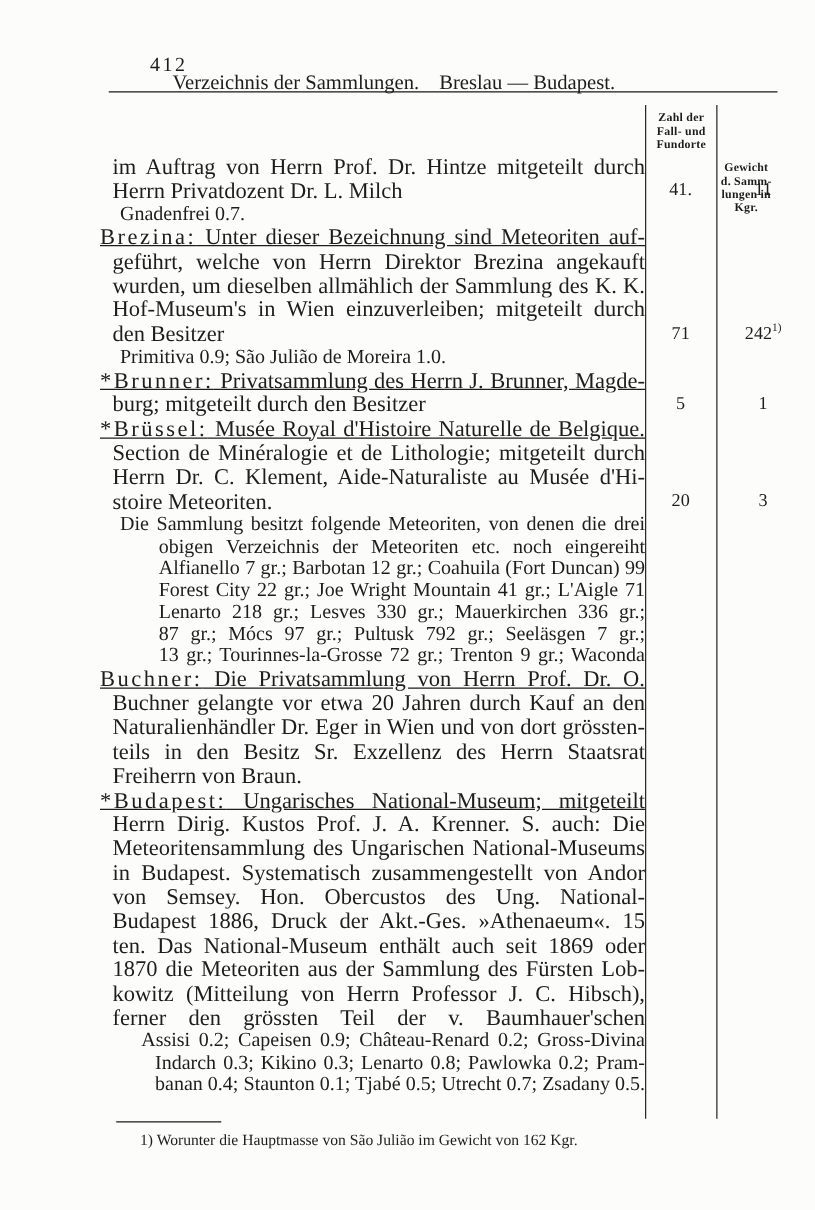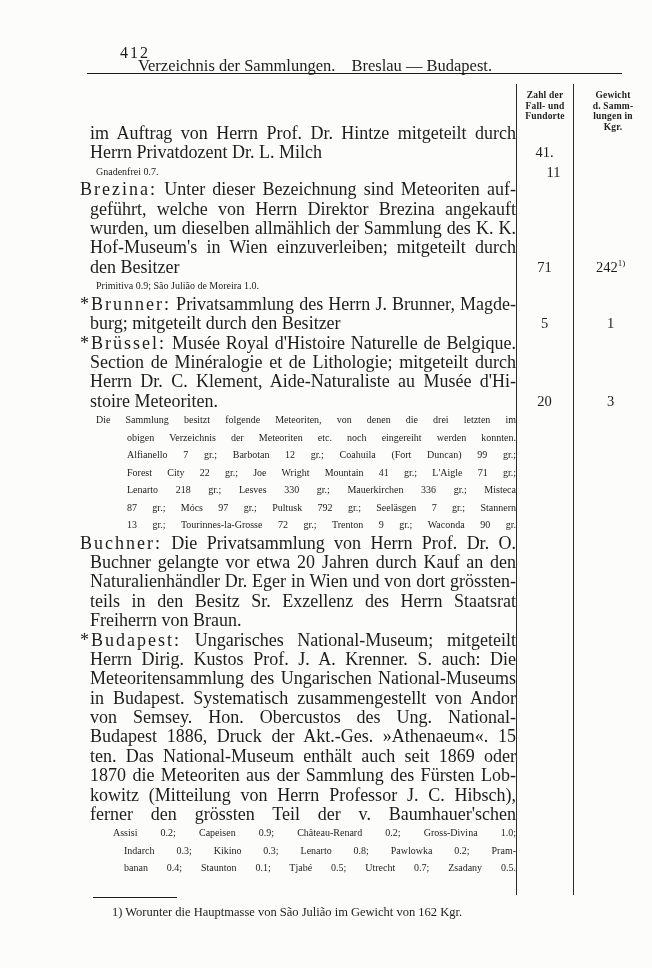--- a/index.html
+++ b/index.html
@@ -20,29 +20,29 @@
   .hrule{position:absolute;left:87px;top:73px;width:535px;height:1.3px;background:#191919;}
 
   
   .vrule{position:absolute;top:84px;height:811px;width:1px;background:#2a2a2a;}
   .vrule1{left:516px;}
   .vrule2{left:573px;}
 
   
   .colhead{position:absolute;top:90px;font-size:9.5px;font-weight:bold;line-height:10.5px;text-align:center;letter-spacing:.2px;}
   .colhead1{left:517px;width:56px;}
-  .colhead2{left:576px;width:74px;}
+  .colhead2{left:560px;width:74px;margin-top:40px;}
 
   
   .textblock{position:absolute;left:80px;top:124px;width:436px;}
   .ln{height:19.4px;line-height:19.4px;font-size:18px;white-space:nowrap;}
-  .sm{height:17.5px;line-height:17.5px;font-size:10px;white-space:nowrap;}
+  .sm{height:17.5px;line-height:17.5px;font-size:16px;white-space:nowrap;}
   .just{white-space:normal;text-align:justify;text-align-last:justify;overflow:hidden;}
   .cont{padding-left:10px;}
-  .entry{padding-left:0;}
+  .entry{padding-left:0;text-decoration:underline;}
   .s1{padding-left:16px;}
   .s2{padding-left:47px;}
   .s4{padding-left:33px;}
   .s5{padding-left:44px;}
   .spaced{letter-spacing:2px;}
 
   
   .vrow{position:absolute;left:516px;width:132px;display:flex;font-size:14.5px;line-height:19.4px;}
   .vc1{width:57px;text-align:center;}
   .vc2{width:75px;text-align:center;}
@@ -112,21 +112,21 @@
     <div class="ln cont just">Budapest 1886, Druck der Akt.-Ges. »Athenaeum«. 15 Sei-</div>
     <div class="ln cont just">ten. Das National-Museum enthält auch seit 1869 oder</div>
     <div class="ln cont just">1870 die Meteoriten aus der Sammlung des Fürsten Lob-</div>
     <div class="ln cont just">kowitz (Mitteilung von Herrn Professor J. C. Hibsch),</div>
     <div class="ln cont just">ferner den grössten Teil der v. Baumhauer'schen Sammlung</div>
     <div class="sm s4 just">Assisi 0.2; Capeisen 0.9; Château-Renard 0.2; Gross-Divina 1.0;</div>
     <div class="sm s5 just">Indarch 0.3; Kikino 0.3; Lenarto 0.8; Pawlowka 0.2; Pram-</div>
     <div class="sm s5 just">banan 0.4; Staunton 0.1; Tjabé 0.5; Utrecht 0.7; Zsadany 0.5.</div>
   </div>
 
-  <div class="vrow" style="top:143.4px;flex-direction:column;">
+  <div class="vrow" style="top:143.4px;">
     <div class="vc1">41.</div>
     <div class="vc2">11</div>
   </div>
   <div class="vrow" style="top:257.9px;">
     <div class="vc1">71</div>
     <div class="vc2"><span>242</span><sup>1)</sup></div>
   </div>
   <div class="vrow" style="top:314.2px;">
     <div class="vc1">5</div>
     <div class="vc2">1</div>

